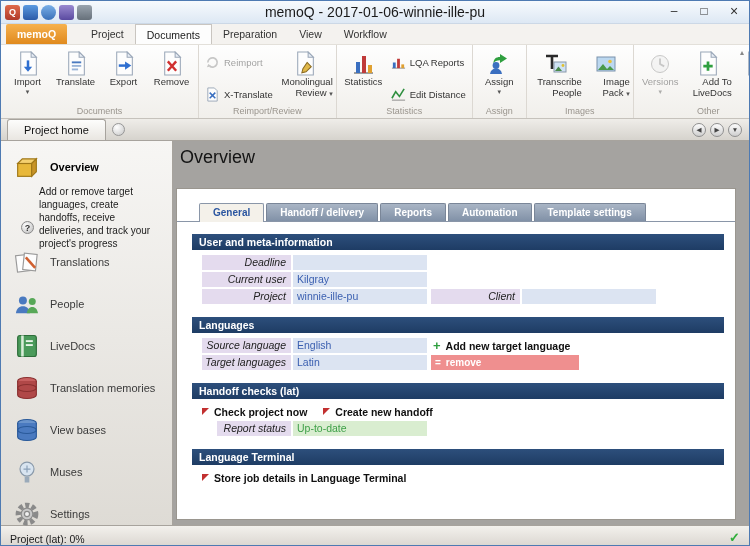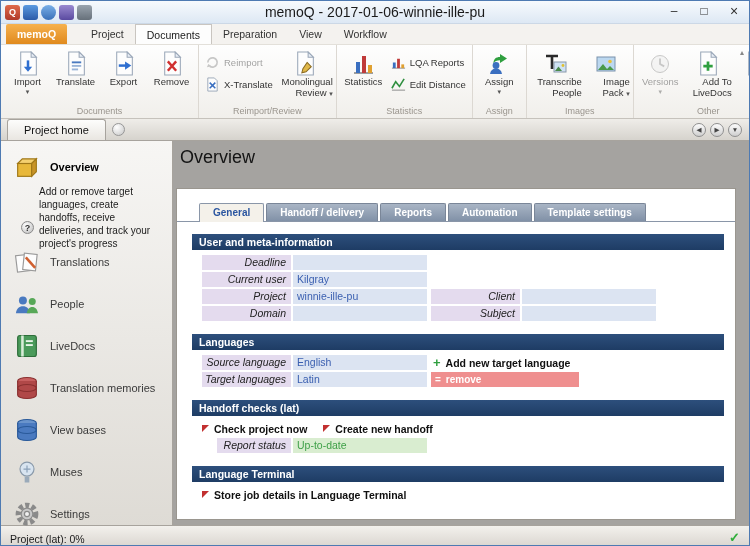--- a/index.html
+++ b/index.html
@@ -27,21 +27,21 @@
   .rtab.active{background:#fdfdfd;border:1px solid #c9c5c0;border-bottom:none;color:#1a1a1a}
 
   
   .ribbon{flex:0 0 74px;background:linear-gradient(#fefefe,#f1efeb);border-bottom:1px solid #c6c2bc;display:flex;position:relative;overflow:hidden}
   .rgroup{position:relative;border-right:1px solid #dcd8d2;padding:3px 3px 13px 3px;display:flex;align-items:flex-start;gap:1px}
   .rgroup-label{position:absolute;bottom:0;left:0;right:0;text-align:center;font-size:9px;color:#9a958e;height:12px;line-height:11px;white-space:nowrap}
   .rbtn{display:flex;flex-direction:column;align-items:center;width:47px;height:58px;padding-top:2px;font-size:9.5px;color:#333;text-align:right;line-height:1.12;border-radius:2px}
   .rbtn .ricon{height:27px;display:flex;align-items:center;justify-content:center;flex:0 0 27px}
   .rbtn.disabled{opacity:.45}
   .dd{font-size:7px;color:#555;line-height:1.2}
-  .rcol{display:flex;flex-direction:column;gap:3px;padding-top:5px}
+  .rcol{display:flex;flex-direction:column;gap:13px;padding-top:5px}
   .rbtn-s{display:flex;align-items:center;gap:4px;height:19px;font-size:9.5px;color:#333;padding:0 3px;white-space:nowrap}
   .rbtn-s.disabled{opacity:.45}
   .ribbon-pin{position:absolute;right:5px;top:3px;font-size:8px;color:#888}
 
   
   .phbar{flex:0 0 22px;background:linear-gradient(#efede9,#d6d3cd);border-bottom:1px solid #a7a39d;display:flex;align-items:flex-end;padding:0 6px;position:relative}
   .ph-tab{height:21px;line-height:20px;padding:0 16px;font-weight:normal;font-size:11px;background:linear-gradient(#fdfdfc,#e9e6e1);border:1px solid #a7a39d;border-bottom:none;border-radius:3px 3px 0 0;color:#111}
   .ph-dot{width:13px;height:13px;border-radius:50%;background:radial-gradient(circle at 35% 30%,#fff,#c6c6c6);border:1px solid #979797;margin:0 0 4px 6px}
   .ph-nav{position:absolute;right:7px;top:4px;display:flex;gap:4px}
   .nbtn{width:14px;height:14px;border-radius:50%;background:linear-gradient(#fcfcfc,#cfcfcf);border:1px solid #8f8f8f;font-size:6.5px;line-height:12px;text-align:center;color:#444}
@@ -444,28 +444,20 @@
                 <span class="cell-value">Kilgray</span>
               </div>
               <div class="row">
                 <span class="cell-label">Project</span>
                 <span class="cell-value">winnie-ille-pu</span>
                 <span class="pair2">
                   <span class="cell-label">Client</span>
                   <span class="cell-value"></span>
                 </span>
               </div>
-              <div class="row">
-                <span class="cell-label">Domain</span>
-                <span class="cell-value"></span>
-                <span class="pair2">
-                  <span class="cell-label">Subject</span>
-                  <span class="cell-value"></span>
-                </span>
-              </div>
             </div>
           </div>
 
           <div class="section">
             <div class="sec-header">Languages</div>
             <div class="sec-body">
               <div class="row">
                 <span class="cell-label">Source language</span>
                 <span class="cell-value">English</span>
                 <span class="action" style="margin-left:6px">

